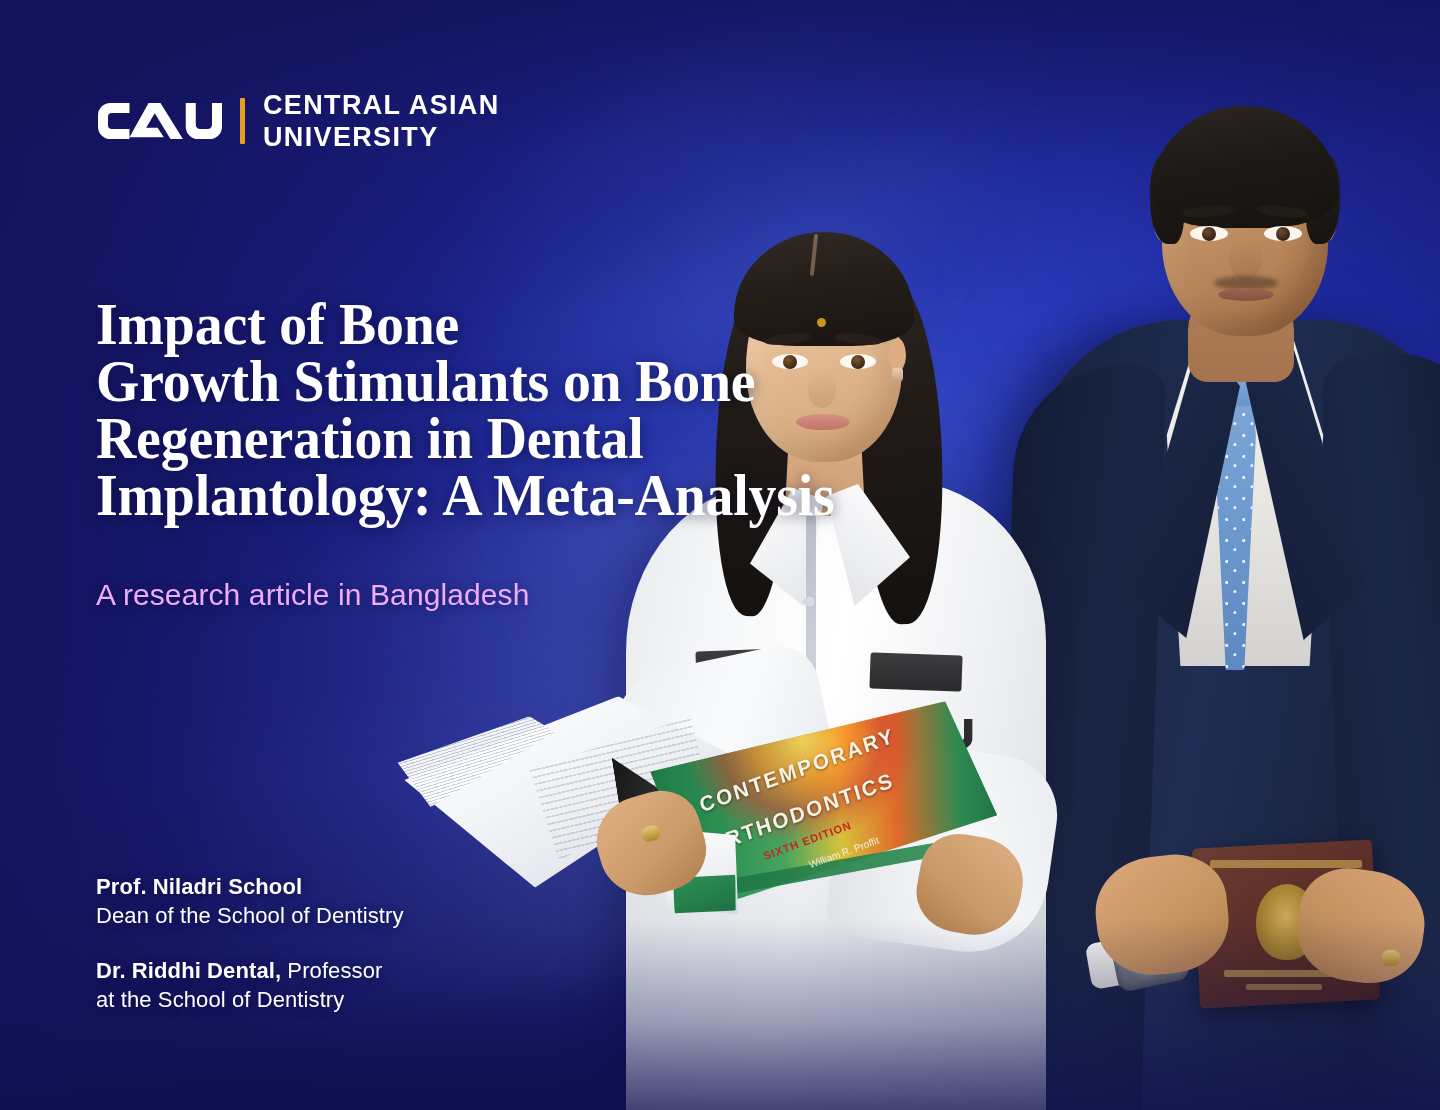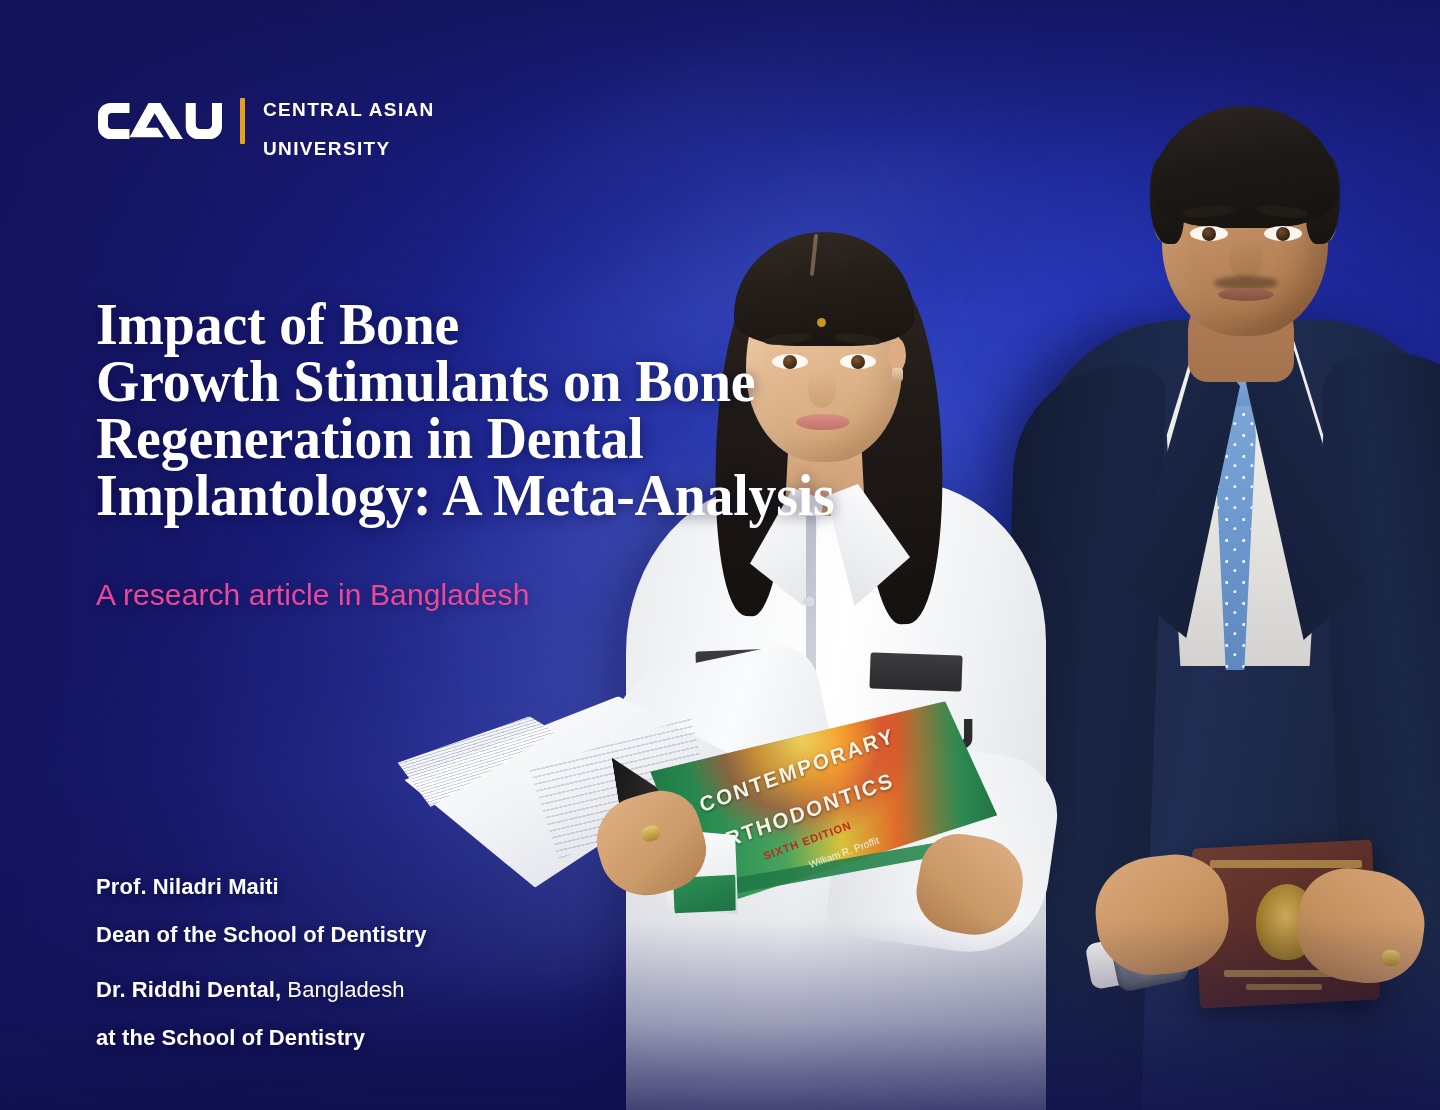--- a/index.html
+++ b/index.html
@@ -61,52 +61,51 @@
     background:linear-gradient(70deg, rgba(255,255,255,0) 0%, rgba(110,140,240,.085) 50%, rgba(255,255,255,0) 92%);
     transform:rotate(18deg); filter:blur(40px); border-radius:50%;
   }
 
   
   .logo{ position:absolute; left:98px; top:92px; display:flex; align-items:center; gap:0; height:58px; }
   .logo-mark{ width:124px; height:48px; }
   .logo-divider{ width:5px; height:46px; background:#e5a01e; margin:0 18px 0 18px; border-radius:1px; }
   .logo-words{ display:flex; flex-direction:column; justify-content:center; gap:1px; }
   .logo-words span{
-    color:#ffffff; font-size:19px; font-weight:700; letter-spacing:1.35px; line-height:1.12;
+    color:#ffffff; font-size:27px; font-weight:700; letter-spacing:1.35px; line-height:1.12;
     font-family:"Liberation Sans", sans-serif;
-    margin-top:16px;
   }
 
   
   .title{
     position:absolute; left:96px; top:296px; width:760px;
     color:#ffffff;
     font-family:"Liberation Serif", serif;
     font-weight:700;
     font-size:60px;
     line-height:57px;
     letter-spacing:-0.2px;
     transform:scaleX(.93); transform-origin:left top;
     text-shadow:0 2px 14px rgba(6,8,50,.55);
   }
   .title .ln{ display:block; white-space:nowrap; }
 
   .subtitle{
     position:absolute; left:96px; top:576px; width:620px;
-    color:#ec4899; font-size:30px; font-weight:400; line-height:38px;
+    color:#f0abfc; font-size:30px; font-weight:400; line-height:38px;
     letter-spacing:.1px;
     text-shadow:0 2px 12px rgba(6,8,50,.45);
   }
   .subtitle .ln{ display:block; }
 
   .credits{ position:absolute; left:96px; top:872px; width:520px; color:#ffffff; }
   .credit{ margin-bottom:26px; }
   .credit:last-child{ margin-bottom:0; }
   .credit .l1{ font-size:22px; line-height:29px; letter-spacing:.1px; text-shadow:0 2px 10px rgba(6,8,50,.5); }
-  .credit .l2{ font-size:22px; line-height:29px; font-weight:700; letter-spacing:.1px; text-shadow:0 2px 10px rgba(6,8,50,.5);margin-top:19px; }
+  .credit .l2{ font-size:22px; line-height:29px; font-weight:400; letter-spacing:.1px; text-shadow:0 2px 10px rgba(6,8,50,.5); }
   .credit .nm{ font-weight:700; }
 
   
   .people{ position:absolute; inset:0; pointer-events:none; }
 
   
   .man{ position:absolute; left:1010px; top:84px; width:470px; height:1026px; }
   .m-suit{
     position:absolute; left:8px; top:236px; width:452px; height:790px;
     background:linear-gradient(100deg,#16203a 0%,#1b2747 18%,#202d52 42%,#1a2542 70%,#131c33 100%);
@@ -559,22 +558,22 @@
     <span class="ln">Regeneration in Dental</span>
     <span class="ln">Implantology: A Meta-Analysis</span>
   </h1>
 
   <div class="subtitle">
     <span class="ln">A research article in Bangladesh</span>
   </div>
 
   <div class="credits">
     <div class="credit">
-      <div class="l1"><span class="nm">Prof. Niladri Maiti</span><span></span></div>
+      <div class="l1"><span class="nm">Prof. Niladri School</span><span></span></div>
       <div class="l2">Dean of the School of Dentistry</div>
     </div>
     <div class="credit">
-      <div class="l1"><span class="nm">Dr. Riddhi Dental,</span><span> Bangladesh</span></div>
+      <div class="l1"><span class="nm">Dr. Riddhi Dental,</span><span> Professor</span></div>
       <div class="l2">at the School of Dentistry</div>
     </div>
   </div>
 
 </div>
 
 </body></html>

